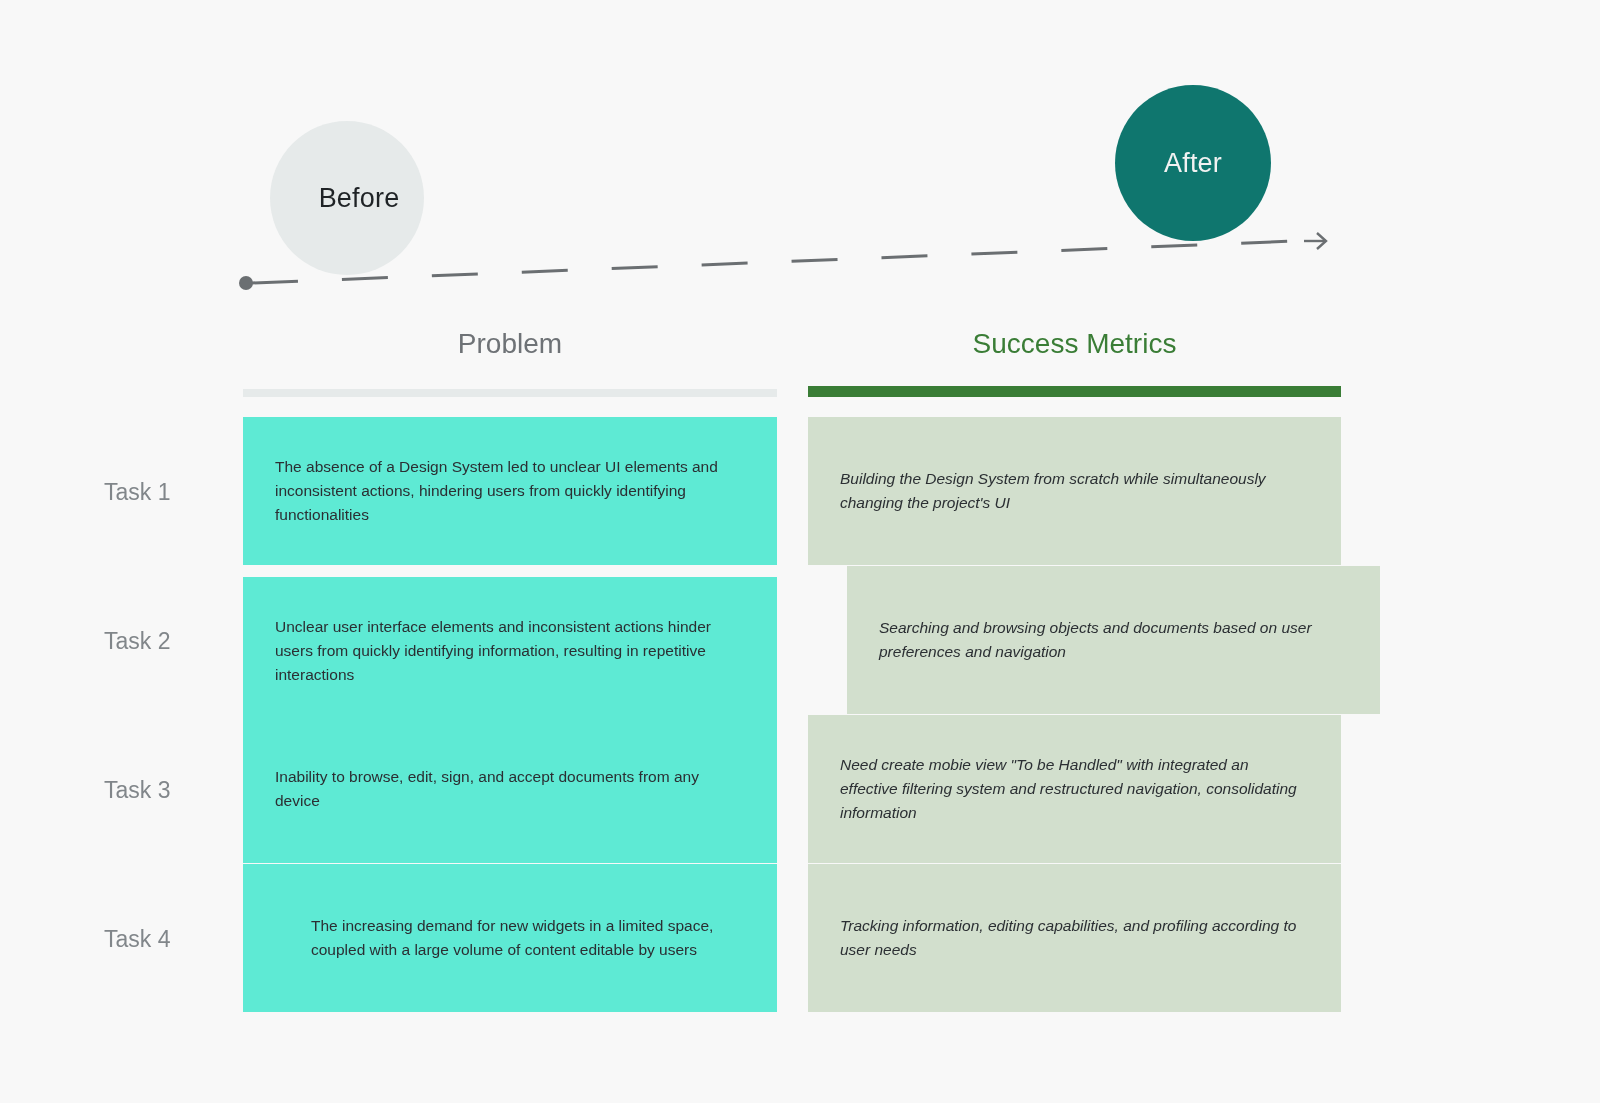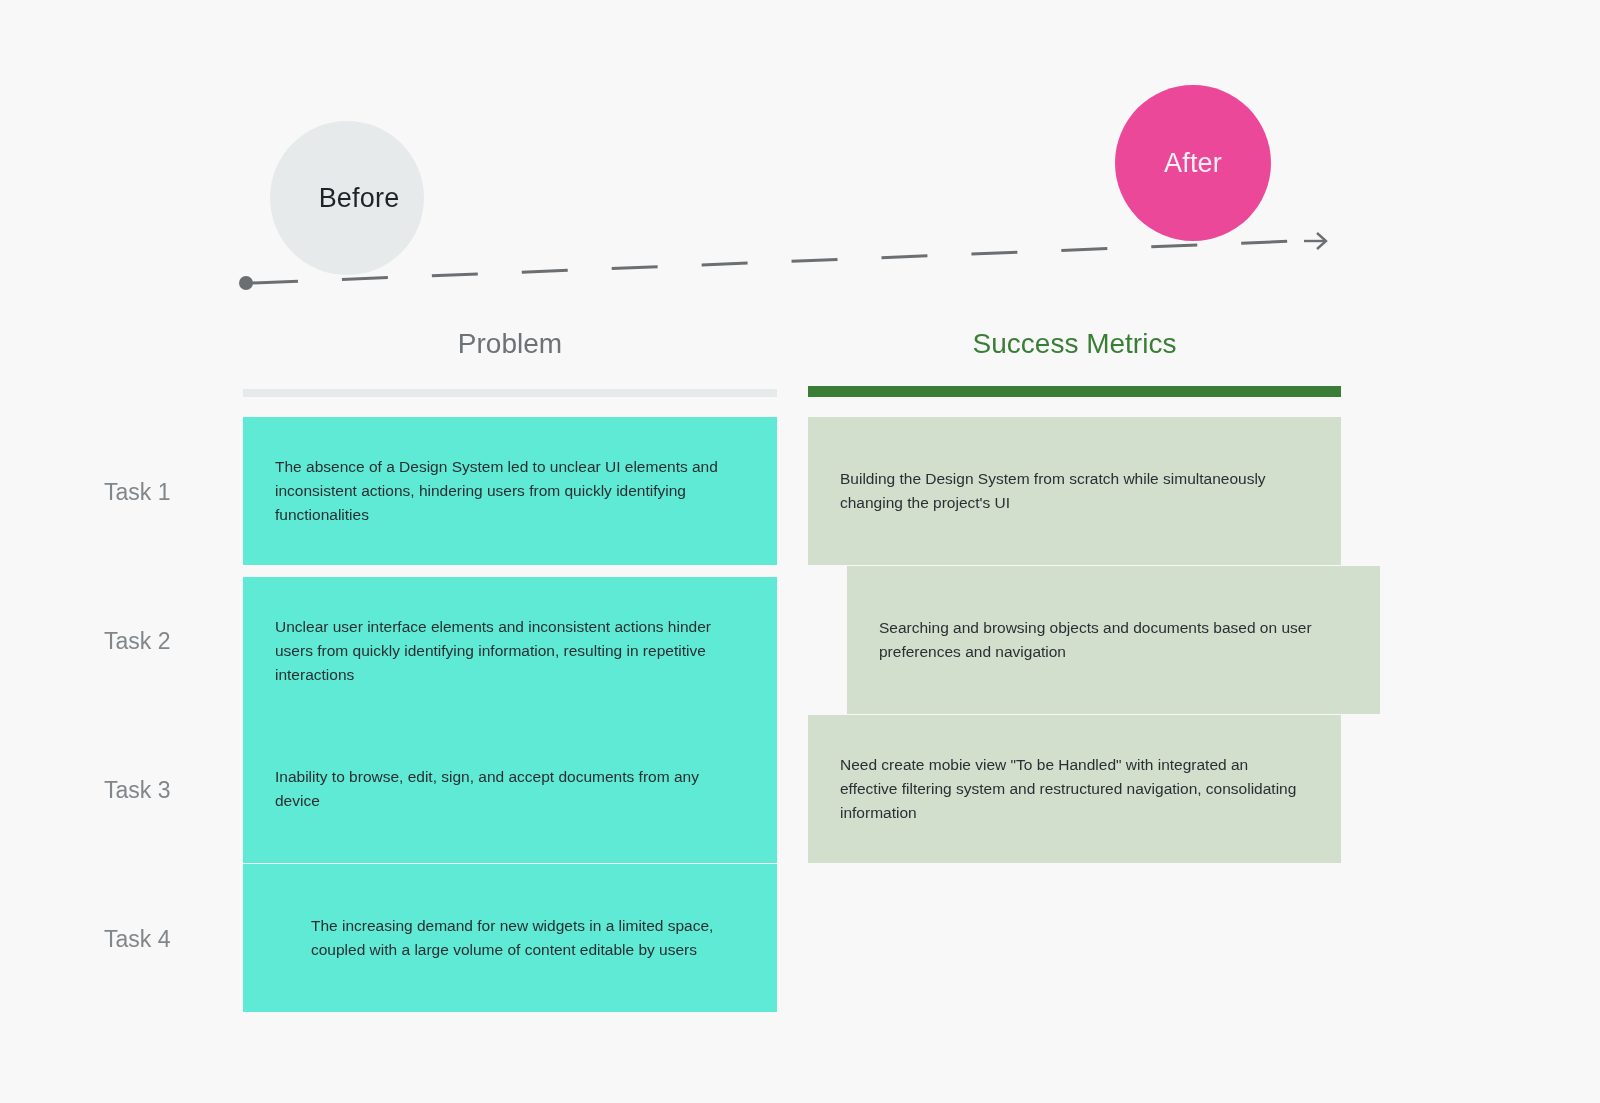--- a/index.html
+++ b/index.html
@@ -56,21 +56,21 @@
     font-size: 27px;
     color: #1f2326;
     letter-spacing: 0.2px;
     margin-left: 24px;
   }
   .bubble-after {
     left: 1115px;
     top: 85px;
     width: 156px;
     height: 156px;
-    background: #ec4899;
+    background: #0f766e;
   }
   .bubble-after .bubble-label {
     font-size: 27px;
     color: #f2f2f2;
     letter-spacing: 0.2px;
   }
 
   
   .columns {
     position: absolute;
@@ -150,20 +150,21 @@
     background: #d2dfcd;
   }
   .cell-text {
     font-size: 15.5px;
     line-height: 24px;
     color: #2b2f33;
     padding: 0 32px 0 32px;
   }
   .cell-metric .cell-text {
     padding-right: 40px;
+    font-style: italic;
   }
 </style>
 </head>
 <body>
 
 <div id="stage">
 
   <div class="journey">
 
     <svg class="journey-svg" viewBox="0 0 1600 320">
@@ -225,16 +226,19 @@
       <div class="cell cell-metric" style="top:0px;height:148px;">
         <div class="cell-text">Need create mobie view "To be Handled" with integrated an effective filtering system and restructured navigation, consolidating information</div>
       </div>
     </div>
 
     <div class="row" style="top:447px;height:148px;">
       <div class="row-label" style="top:62px;">Task 4</div>
       <div class="cell cell-problem" style="top:0px;height:148px;padding-left:36px;">
         <div class="cell-text">The increasing demand for new widgets in a limited space, coupled with a large volume of content editable by users</div>
       </div>
+      <div class="cell cell-metric" style="top:0px;height:148px;">
+        <div class="cell-text">Tracking information, editing capabilities, and profiling according to user needs</div>
+      </div>
     </div>
 
   </div>
 </div>
 
 </body></html>

